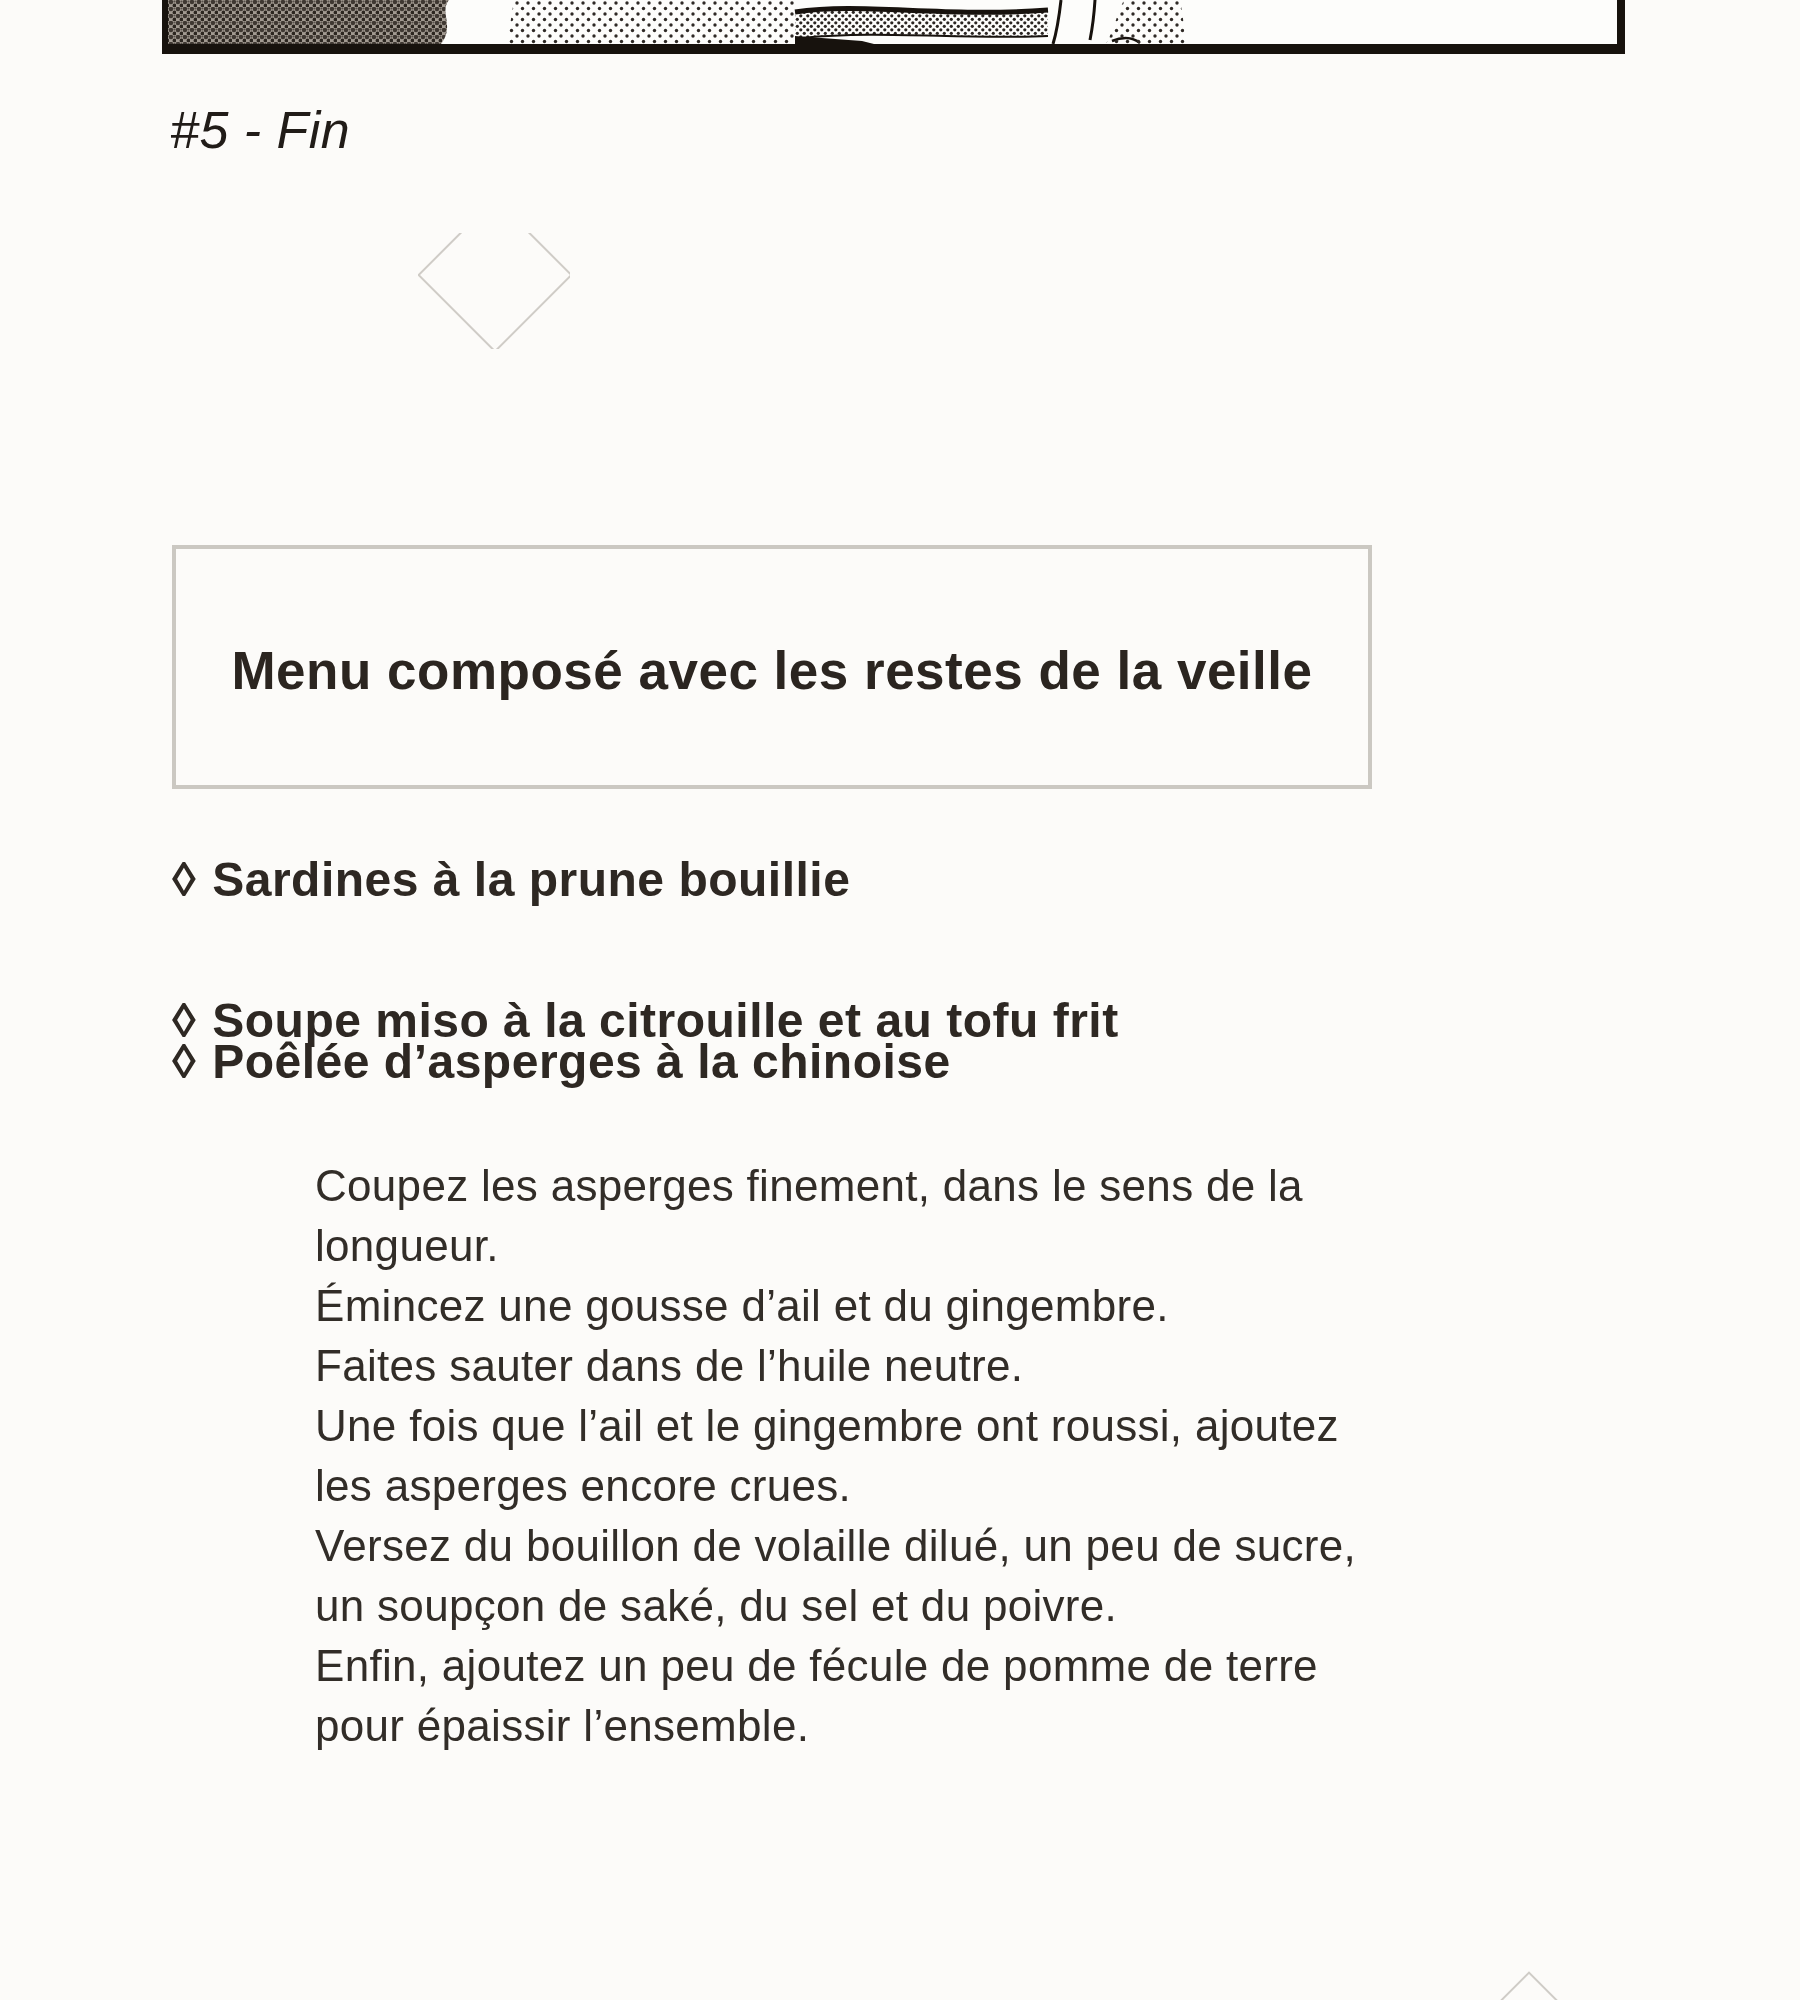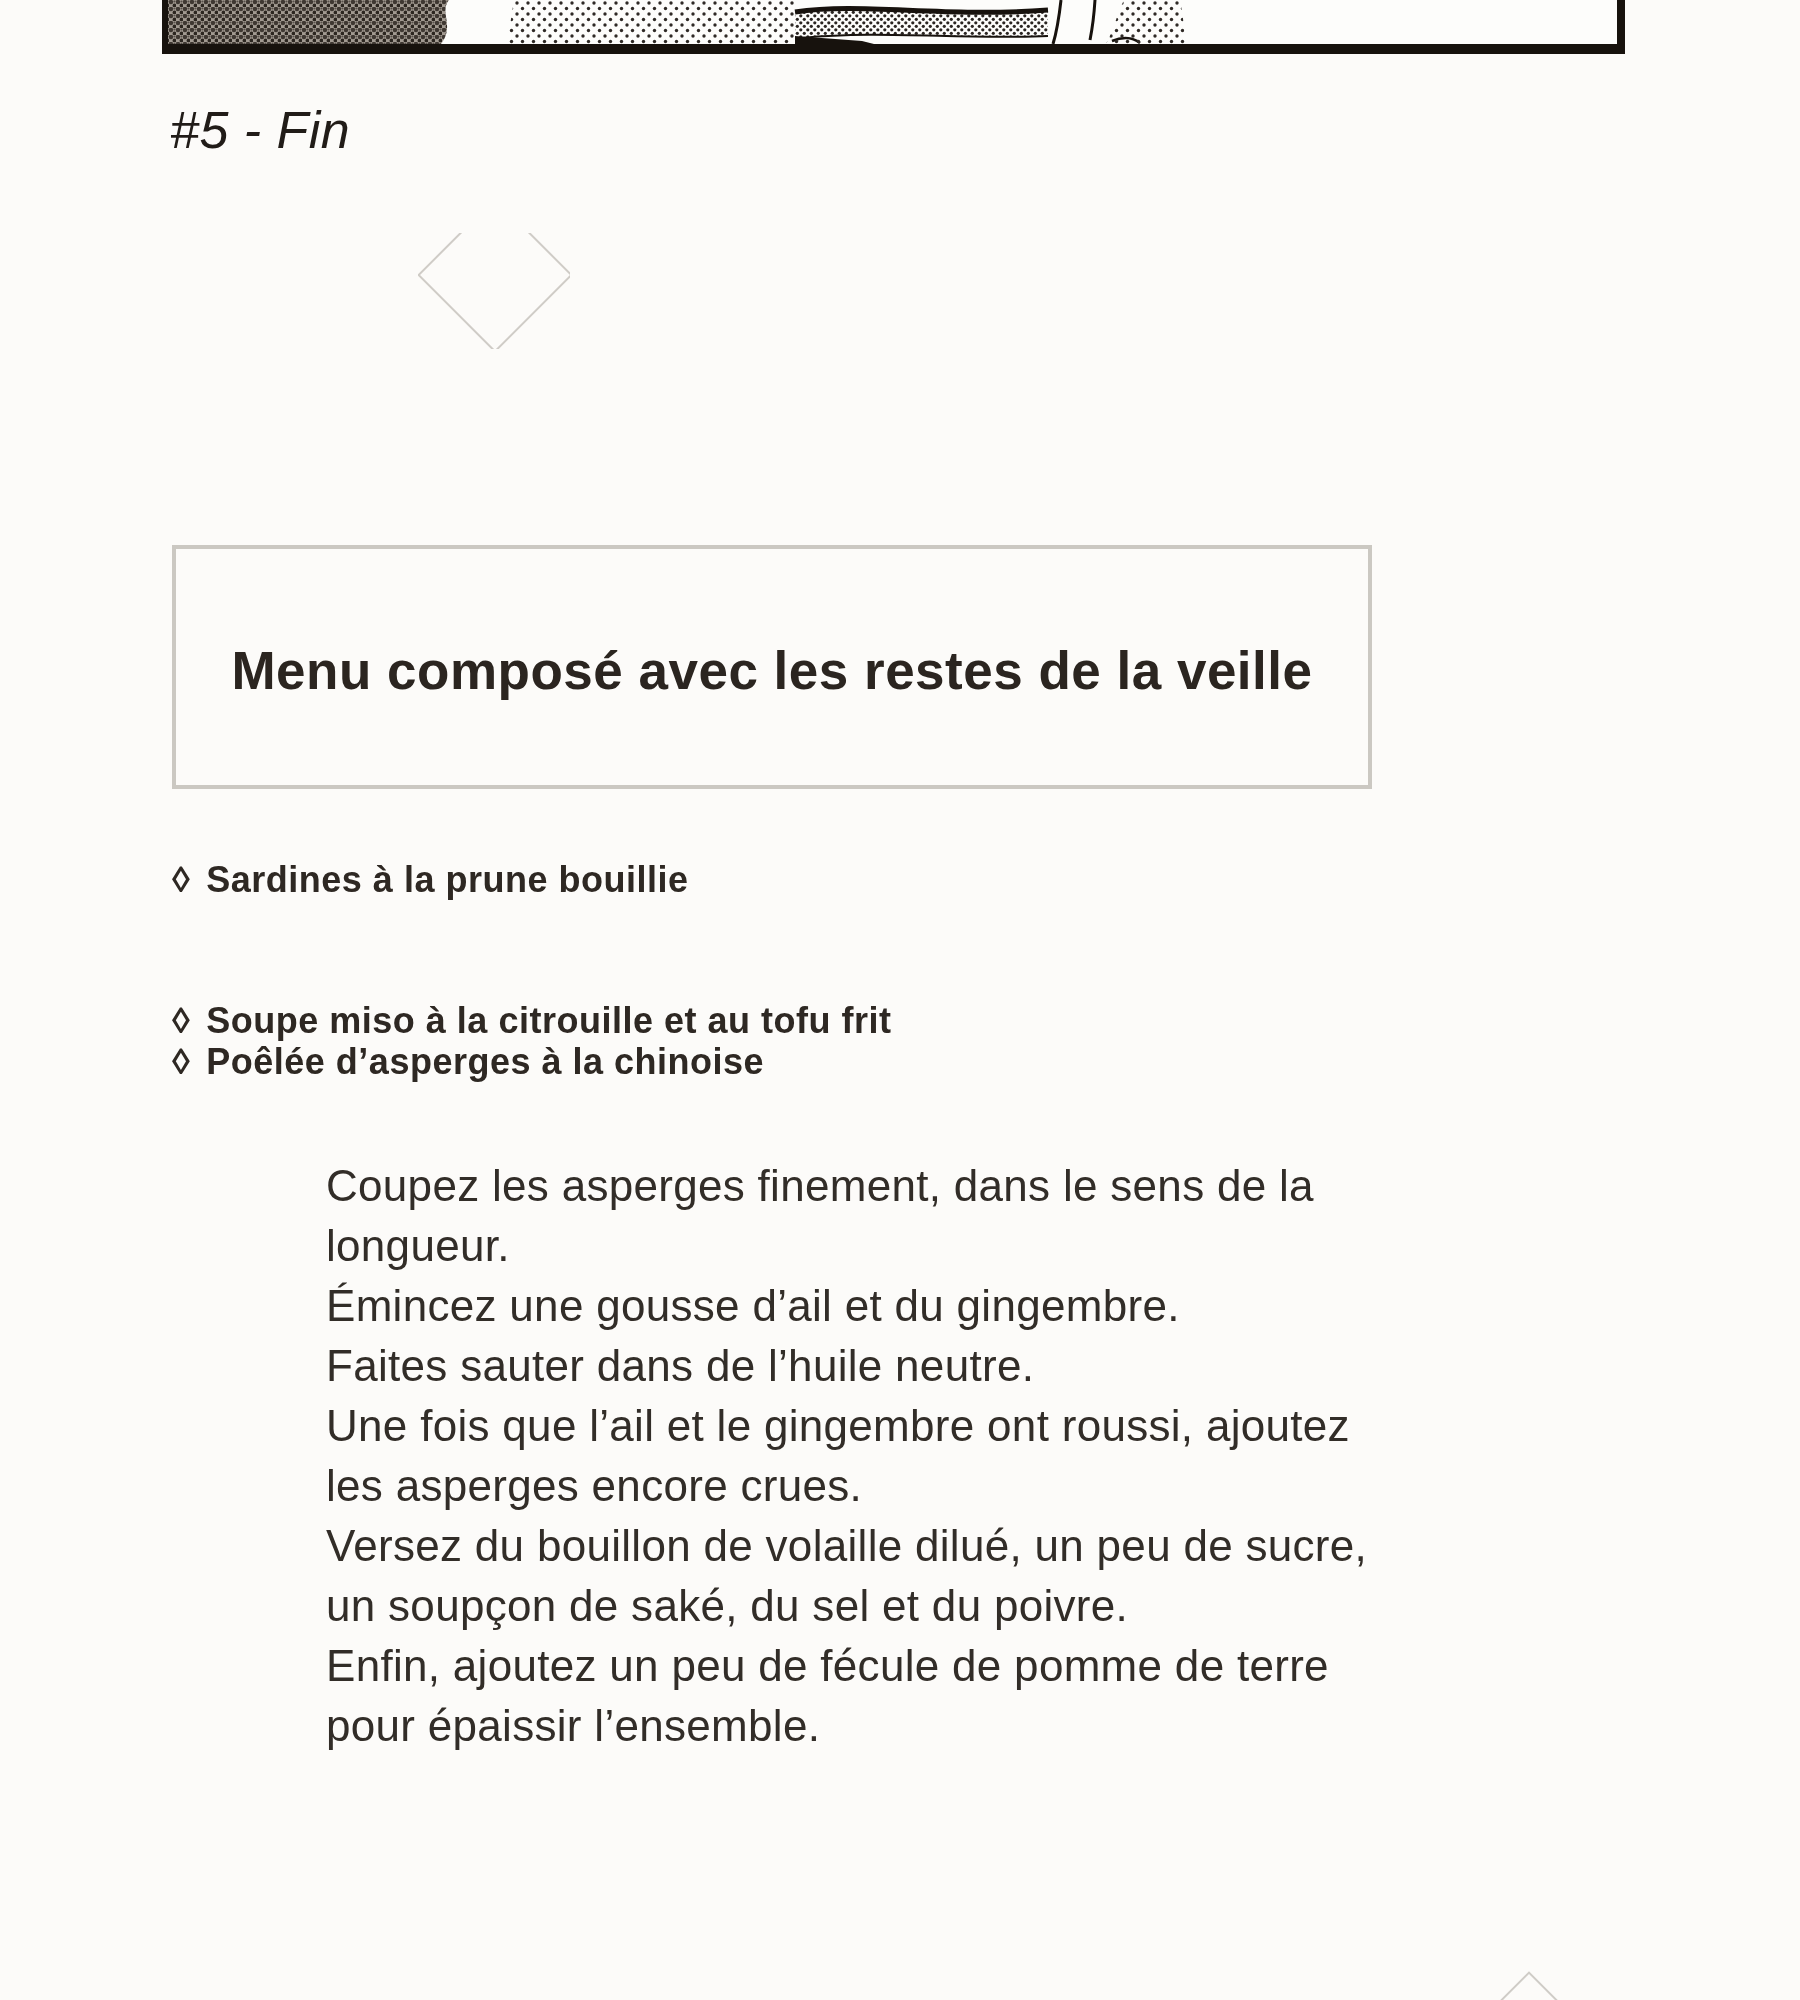--- a/index.html
+++ b/index.html
@@ -43,33 +43,33 @@
     padding-top:6px;
   }
   .menu-box h1{
     margin:0;font-size:53px;font-weight:700;color:#2b2520;
     letter-spacing:0.5px;
   }
 
   
   .menu-item{
     position:absolute;left:172px;
-    font-size:36px;font-weight:700;color:#2e2823;
+    font-size:48px;font-weight:700;color:#2e2823;
     line-height:56px;letter-spacing:0.5px;
   }
   .menu-item .bullet{margin-right:16px;font-weight:700;}
   .item-1{top:852px;}
   .item-2{top:993px;}
   .item-3{top:1034px;}
 
   
   .recipe{
     position:absolute;left:315px;top:1156px;width:1180px;
     font-size:44px;font-weight:300;color:#322d28;
-    line-height:60px;white-space:pre-line;letter-spacing:0.3px;margin-left:11px;
+    line-height:60px;white-space:pre-line;letter-spacing:0.3px;
   }
 
   
   .final-item{
     position:absolute;left:172px;top:1805px;width:1440px;
     font-size:48px;font-weight:700;color:#2e2823;
     line-height:55px;letter-spacing:0.5px;
   }
   .final-item .bullet{margin-right:16px;}
   .pre{white-space:pre-line;}

